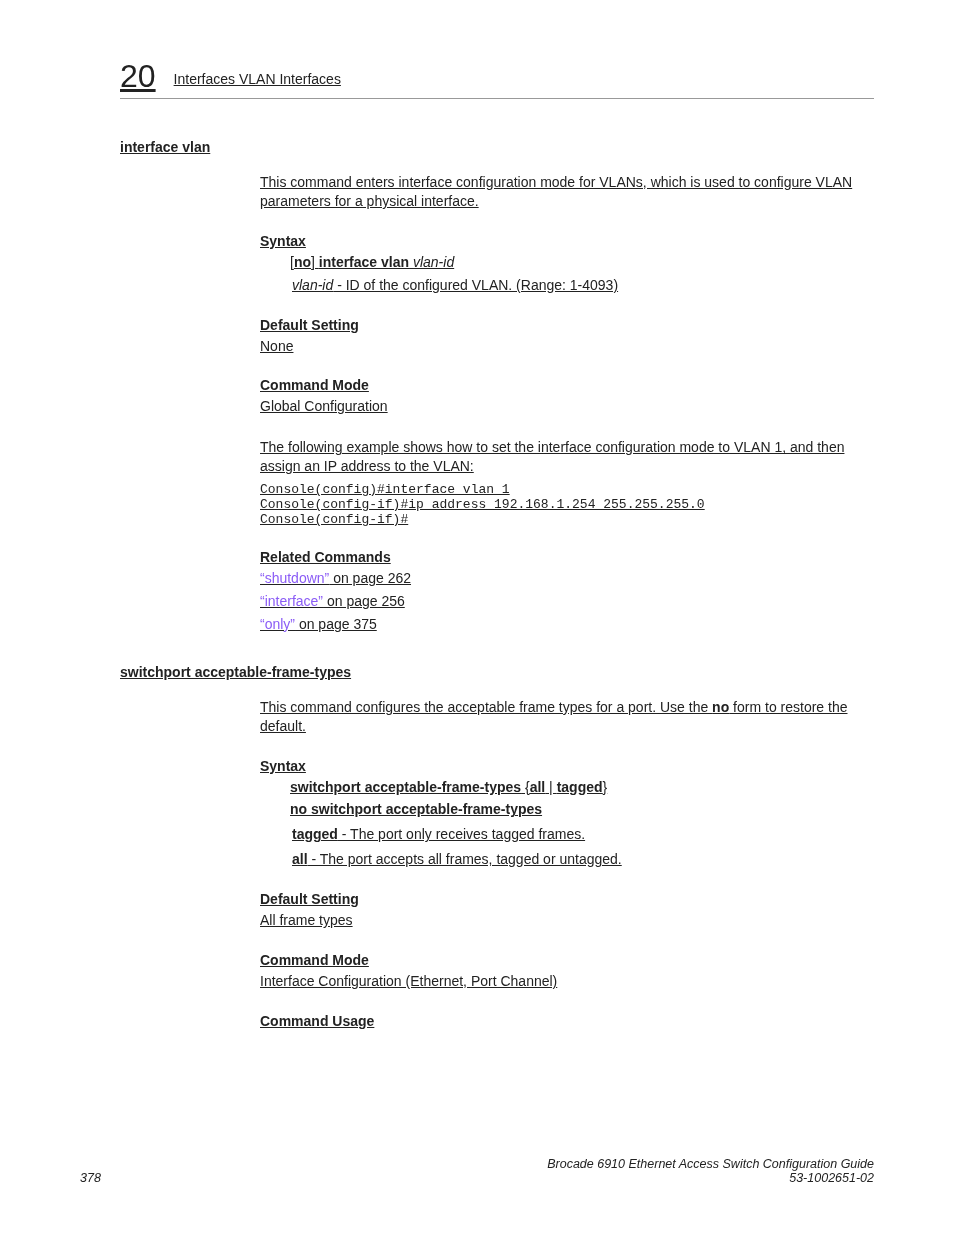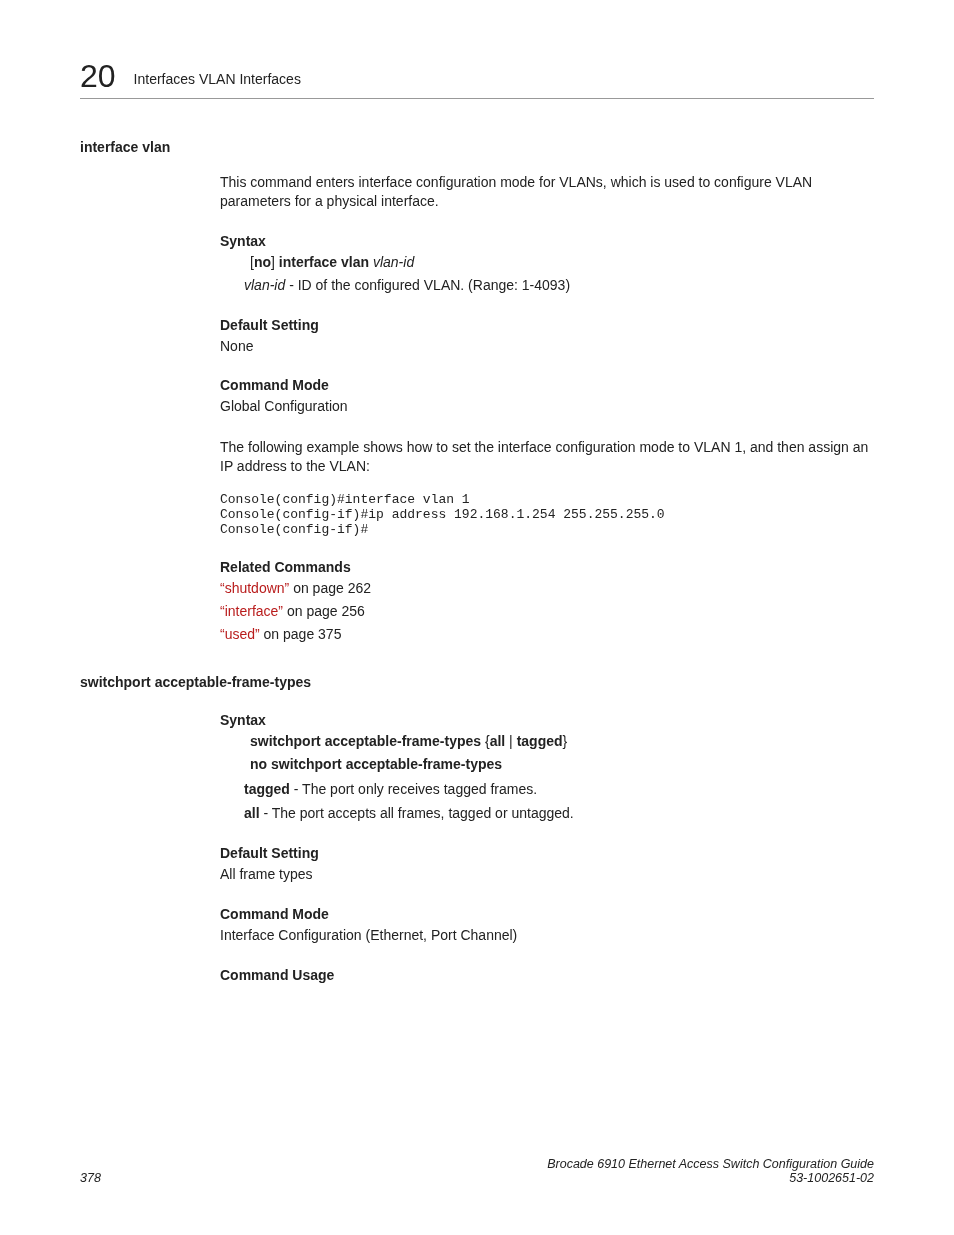--- a/index.html
+++ b/index.html
@@ -9,24 +9,25 @@
     color: #222;
     margin: 0;
     padding: 0;
     background: #fff;
     width: 954px;
     height: 1235px;
     position: relative;
     box-sizing: border-box;
   }
   .page {
-    padding: 60px 80px 40px 80px;
+    padding: 60px 80px 40px 120px;
     box-sizing: border-box;
     height: 100%;
     position: relative;
+    text-decoration: underline;
   }
   .header {
     display: flex;
     align-items: baseline;
     border-bottom: 1px solid #999;
     padding-bottom: 6px;
     margin-bottom: 40px;
   }
   .chapnum {
     font-size: 32px;
@@ -50,31 +51,31 @@
     margin-top: 18px;
   }
   .sect {
     margin-top: 22px;
   }
   .sect-head {
     font-weight: bold;
     margin-bottom: 4px;
   }
   .indent1 { margin-left: 30px; }
-  .indent2 { margin-left: 24px; }
+  .indent2 { margin-left: 32px; }
   .indent2 p { margin: 6px 0; }
   p { margin: 4px 0; line-height: 1.35; }
   .mono {
     font-family: "Courier New", Courier, monospace;
     font-size: 13px;
     white-space: pre;
-    margin-top: 16px;
+    margin-top: 6px;
     margin-bottom: 6px;
   }
-  .link { color: #b91c1c; }
+  .link { color: #8b5cf6; }
   .italic { font-style: italic; }
   .bold { font-weight: bold; }
   .footer {
     position: absolute;
     bottom: 50px;
     left: 80px;
     right: 80px;
     font-style: italic;
     font-size: 12.5px;
     display: flex;
@@ -122,28 +123,31 @@
         <p>The following example shows how to set the interface configuration mode to VLAN 1, and then assign an IP address to the VLAN:</p>
         <div class="mono">Console(config)#interface vlan 1
 Console(config-if)#ip address 192.168.1.254 255.255.255.0
 Console(config-if)#</div>
       </div>
 
       <div class="sect">
         <div class="sect-head">Related Commands</div>
         <p><span class="link">“shutdown”</span><span> on page 262</span></p>
         <p><span class="link">“interface”</span><span> on page 256</span></p>
-        <p><span class="link">“used”</span><span> on page 375</span></p>
+        <p><span class="link">“only”</span><span> on page 375</span></p>
       </div>
     </div>
   </div>
 
   <div style="margin-top:30px;">
     <div class="sidehead">switchport acceptable-frame-types</div>
     <div class="body">
+      <p>
+        <span>This command configures the acceptable frame types for a port. Use the </span><span class="bold">no</span><span> form to restore the default.</span>
+      </p>
 
       <div class="sect">
         <div class="sect-head">Syntax</div>
         <p class="indent1">
           <span class="bold">switchport acceptable-frame-types</span><span> {</span><span class="bold">all</span><span> | </span><span class="bold">tagged</span><span>}</span>
         </p>
         <p class="indent1 bold">no switchport acceptable-frame-types</p>
         <div class="indent2">
           <p><span class="bold">tagged</span><span> - The port only receives tagged frames.</span></p>
           <p><span class="bold">all</span><span> - The port accepts all frames, tagged or untagged.</span></p>

